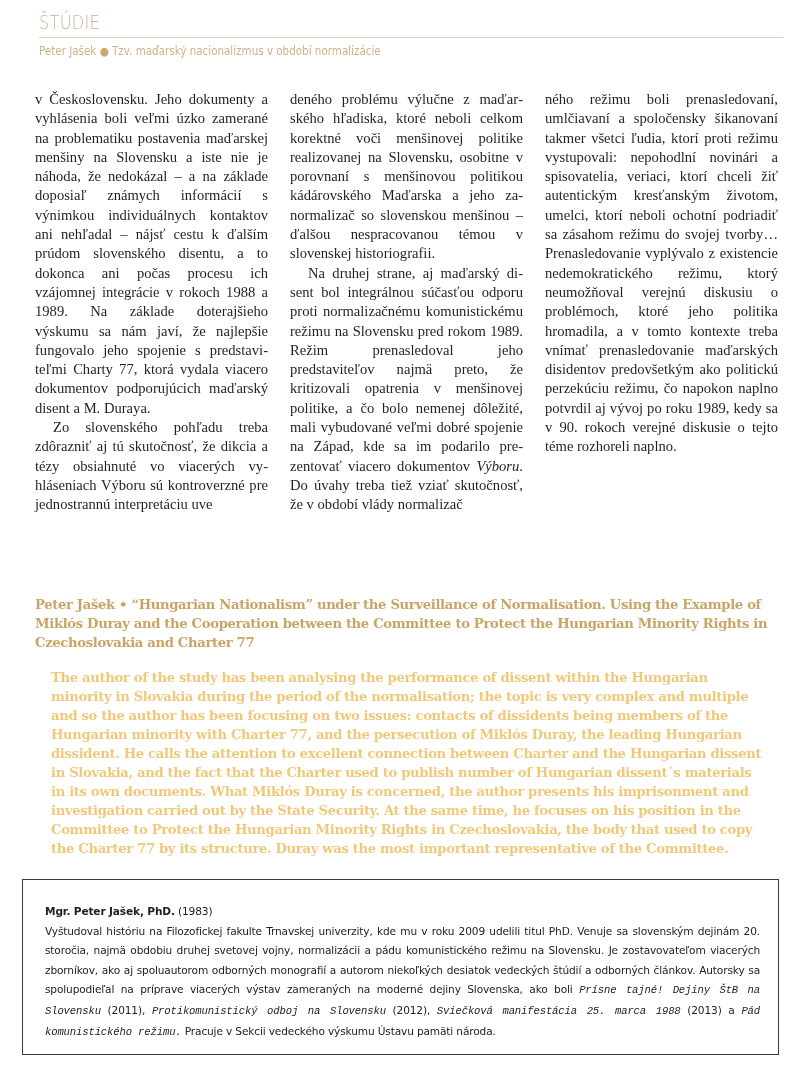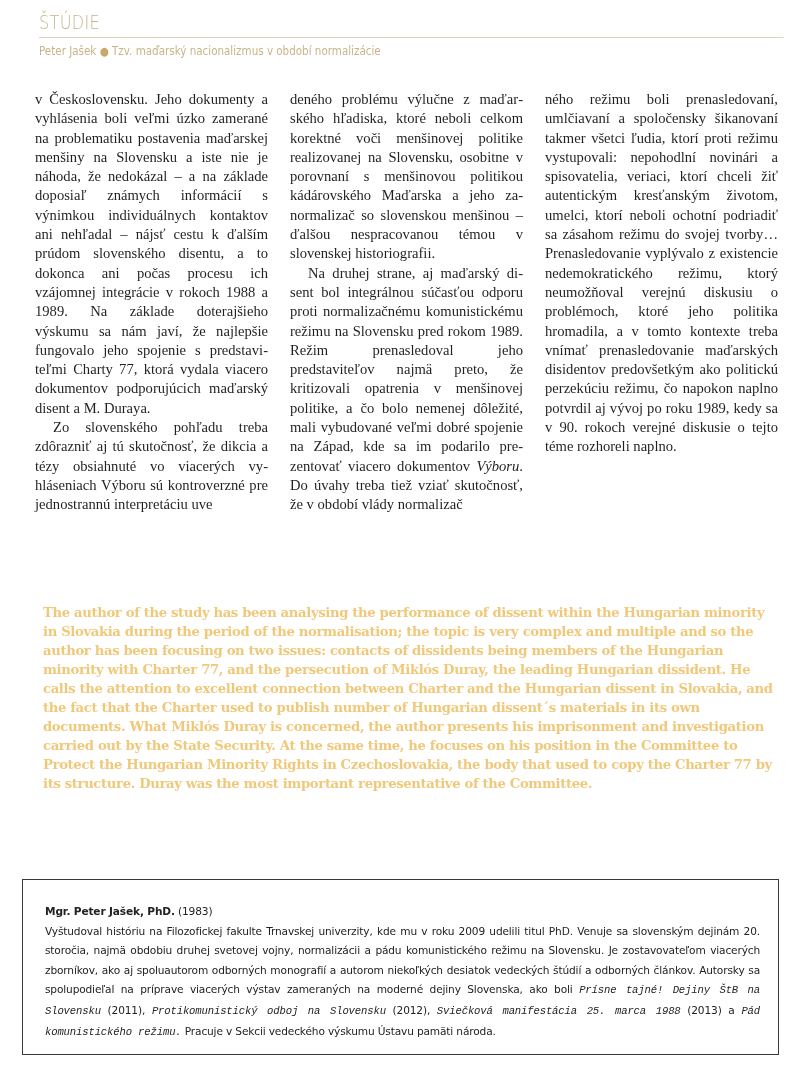--- a/index.html
+++ b/index.html
@@ -38,21 +38,21 @@
     .col p.indent { text-indent: 18px; }
     .col p.last-noj { text-align-last: left; }
 
     .summary {
       position: absolute; left: 35px; top: 595px; width: 750px;
       font-family: "DejaVu Serif", serif;
       font-size: 13.2px; line-height: 19px; font-weight: bold;
       letter-spacing: -0.35px;
     }
     .summary .s-title { color: #c8a565; margin: 0; }
-    .summary .s-body { color: #f0c87a; margin: 8px; }
+    .summary .s-body { color: #f0c87a; margin: 16px; }
 
     .bio-box {
       position: absolute; left: 22px; top: 879px; width: 757px; height: 176px;
       border: 1.5px solid #3a3a3a; box-sizing: border-box;
       padding: 22px 18px 0 22px;
       font-family: "DejaVu Sans", sans-serif;
       font-size: 10.6px; line-height: 19.6px; color: #222222;
       letter-spacing: -0.15px;
     }
     .bio-box p { margin: 0; text-align: justify; }
@@ -79,19 +79,20 @@
   <div class="col">
     <p class="last-noj">deného problému výlučne z maďar­ského hľadiska, ktoré neboli celkom korektné voči menšinovej politike realizovanej na Slovensku, osobitne v porovnaní s menšinovou politikou kádárovského Maďarska a jeho za­normalizač so slovenskou menši­nou – ďalšou nespracovanou témou v slovenskej historiografii.</p>
     <p class="indent"><span>Na druhej strane, aj maďarský di­sent bol integrálnou súčasťou odpo­ru proti normalizačnému komunis­tickému režimu na Slovensku pred rokom 1989. Režim prenasledoval jeho predstaviteľov najmä preto, že kritizovali opatrenia v menšinovej politike, a čo bolo nemenej dôležité, mali vybudované veľmi dobré spoje­nie na Západ, kde sa im podarilo pre­zentovať viacero dokumentov </span><i>Výbo­ru</i><span>. Do úvahy treba tiež vziať skutoč­nosť, že v období vlády normalizač­</span></p>
   </div>
   <div class="col">
     <p class="last-noj">ného režimu boli prenasledovaní, umlčiavaní a spoločensky šikano­vaní takmer všetci ľudia, ktorí pro­ti režimu vystupovali: nepohodlní novinári a spisovatelia, veriaci, ktorí chceli žiť autentickým kresťanským životom, umelci, ktorí neboli ochot­ní podriadiť sa zásahom režimu do svojej tvorby… Prenasledovanie vy­plývalo z existencie nedemokratic­kého režimu, ktorý neumožňoval verejnú diskusiu o problémoch, kto­ré jeho politika hromadila, a v tom­to kontexte treba vnímať prenasle­dovanie maďarských disidentov pre­dovšetkým ako politickú perzekú­ciu režimu, čo napokon naplno po­tvrdil aj vývoj po roku 1989, kedy sa v 90. rokoch verejné diskusie o tejto téme rozhoreli naplno.</p>
   </div>
 </div>
 
 <div class="summary">
+  <p class="s-title">Peter Jašek • “Hungarian Nationalism” under the Surveillance of Normalisation. Using the Example of Miklós Duray and the Cooperation between the Committee to Protect the Hungarian Minority Rights in Czechoslovakia and Charter 77</p>
   <p class="s-body">The author of the study has been analysing the performance of dissent within the Hungarian minority in Slovakia during the period of the normalisation; the topic is very complex and multiple and so the author has been focusing on two issues: contacts of dissidents being members of the Hungarian minority with Charter 77, and the persecution of Miklós Duray, the leading Hungarian dissident. He calls the attention to excellent connection between Charter and the Hungarian dissent in Slovakia, and the fact that the Charter used to publish number of Hungarian dissent´s materials in its own documents. What Miklós Duray is concerned, the author presents his imprisonment and investigation carried out by the State Security. At the same time, he focuses on his position in the Committee to Protect the Hungarian Minority Rights in Czechoslovakia, the body that used to copy the Charter 77 by its structure. Duray was the most important representative of the Committee.</p>
 </div>
 
 <div class="bio-box">
   <p><span class="name">Mgr. Peter Jašek, PhD.</span><span> (1983)</span></p>
   <p><span>Vyštudoval históriu na Filozofickej fakulte Trnavskej univerzity, kde mu v roku 2009 udelili titul PhD. Venuje sa slovenským dejinám 20. storočia, najmä obdobiu druhej svetovej vojny, normalizácii a pádu komunistického režimu na Slovensku. Je zostavovateľom via­cerých zborníkov, ako aj spoluautorom odborných monografií a autorom niekoľkých desiatok vedeckých štúdií a odborných článkov. Autorsky sa spolupodieľal na príprave viacerých výstav zameraných na moderné dejiny Slovenska, ako boli </span><i>Prísne tajné! Dejiny ŠtB na Slovensku</i><span> (2011), </span><i>Protikomunistický odboj na Slovensku</i><span> (2012), </span><i>Sviečková manifestácia 25. marca 1988</i><span> (2013) a </span><i>Pád komunistického režimu.</i><span> Pracuje v Sekcii vedeckého výskumu Ústavu pamäti národa.</span></p>
 </div>
 
 </body></html>

